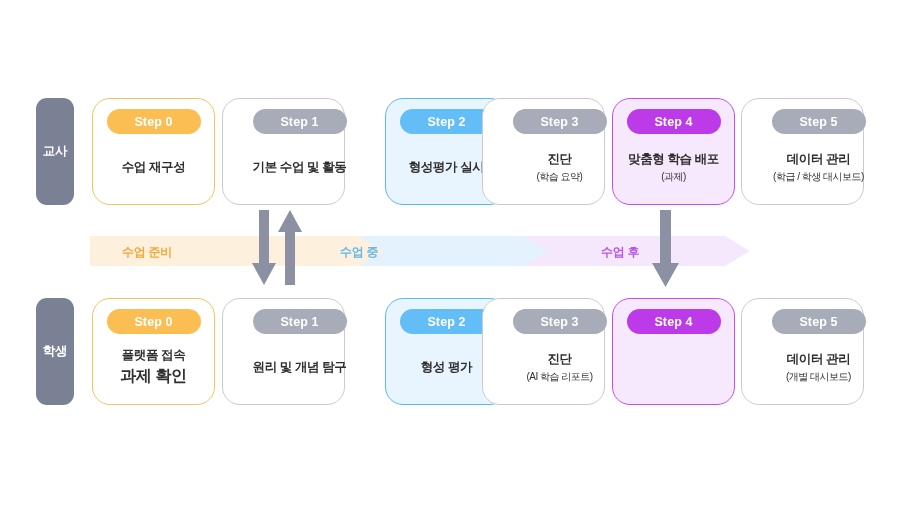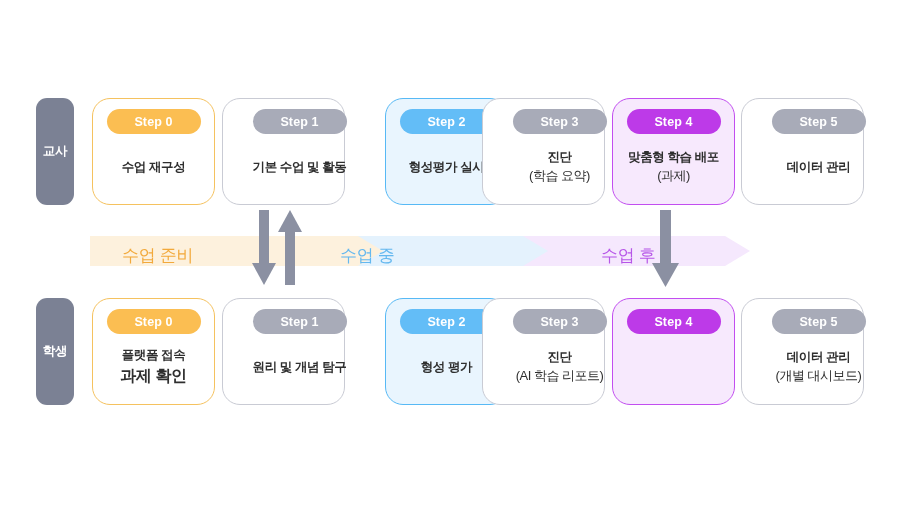--- a/index.html
+++ b/index.html
@@ -79,21 +79,21 @@
   }
   .card .line1 {
     font-size: 12.5px;
     font-weight: bold;
     color: #2f2f2f;
     letter-spacing: -0.4px;
     white-space: nowrap;
     line-height: 1.45;
   }
   .card .line2 {
-    font-size: 13px;
+    font-size: 10px;
     font-weight: normal;
     color: #2f2f2f;
     letter-spacing: -0.5px;
     white-space: nowrap;
     line-height: 1.5;
   }
   .card .line2.bold2 { font-weight: bold; font-size: 16px; letter-spacing: -0.4px; }
 
   
   .theme-orange { border-color: #f5c25f; }
@@ -102,22 +102,22 @@
   .theme-gray .pill { background: #a8abb8; }
   .theme-blue   { border-color: #57b9f5; background: #e9f5fe; margin-left: 33px; }
   .theme-blue .pill { background: #63bdf7; }
   .theme-purple { border-color: #c24ef0; background: #f7e9fd; }
   .theme-purple .pill { background: #bd3ae8; }
 
   
   #band { position: absolute; left: 90px; top: 236px; width: 660px; height: 30px; }
   .band-text {
     position: absolute;
-    font-size: 17px;
-    font-weight: normal;
+    font-size: 12px;
+    font-weight: bold;
     letter-spacing: -0.3px;
     top: 244px;
   }
   .band-prep  { color: #f2a93b; left: 122px; }
   .band-class { color: #64b8ef; left: 340px; }
   .band-after { color: #b756e8; left: 601px; }
 
   
   #arrows { position: absolute; left: 0; top: 0; width: 900px; height: 506px; }
 </style>
@@ -194,20 +194,21 @@
     <div class="body">
       <div class="line1">맞춤형 학습 배포</div>
       <div class="line2">(과제)</div>
     </div>
   </div>
 
   <div class="card theme-gray" style="left:741px; top:98px;">
     <div class="pill">Step 5</div>
     <div class="body">
       <div class="line1">데이터 관리</div>
+      <div class="line2">(학급 / 학생 대시보드)</div>
     </div>
   </div>
 
   <div class="card theme-orange" style="left:92px;  top:298px;">
     <div class="pill">Step 0</div>
     <div class="body">
       <div class="line1">플랫폼 접속</div>
       <div class="line2 bold2">과제 확인</div>
     </div>
   </div>

